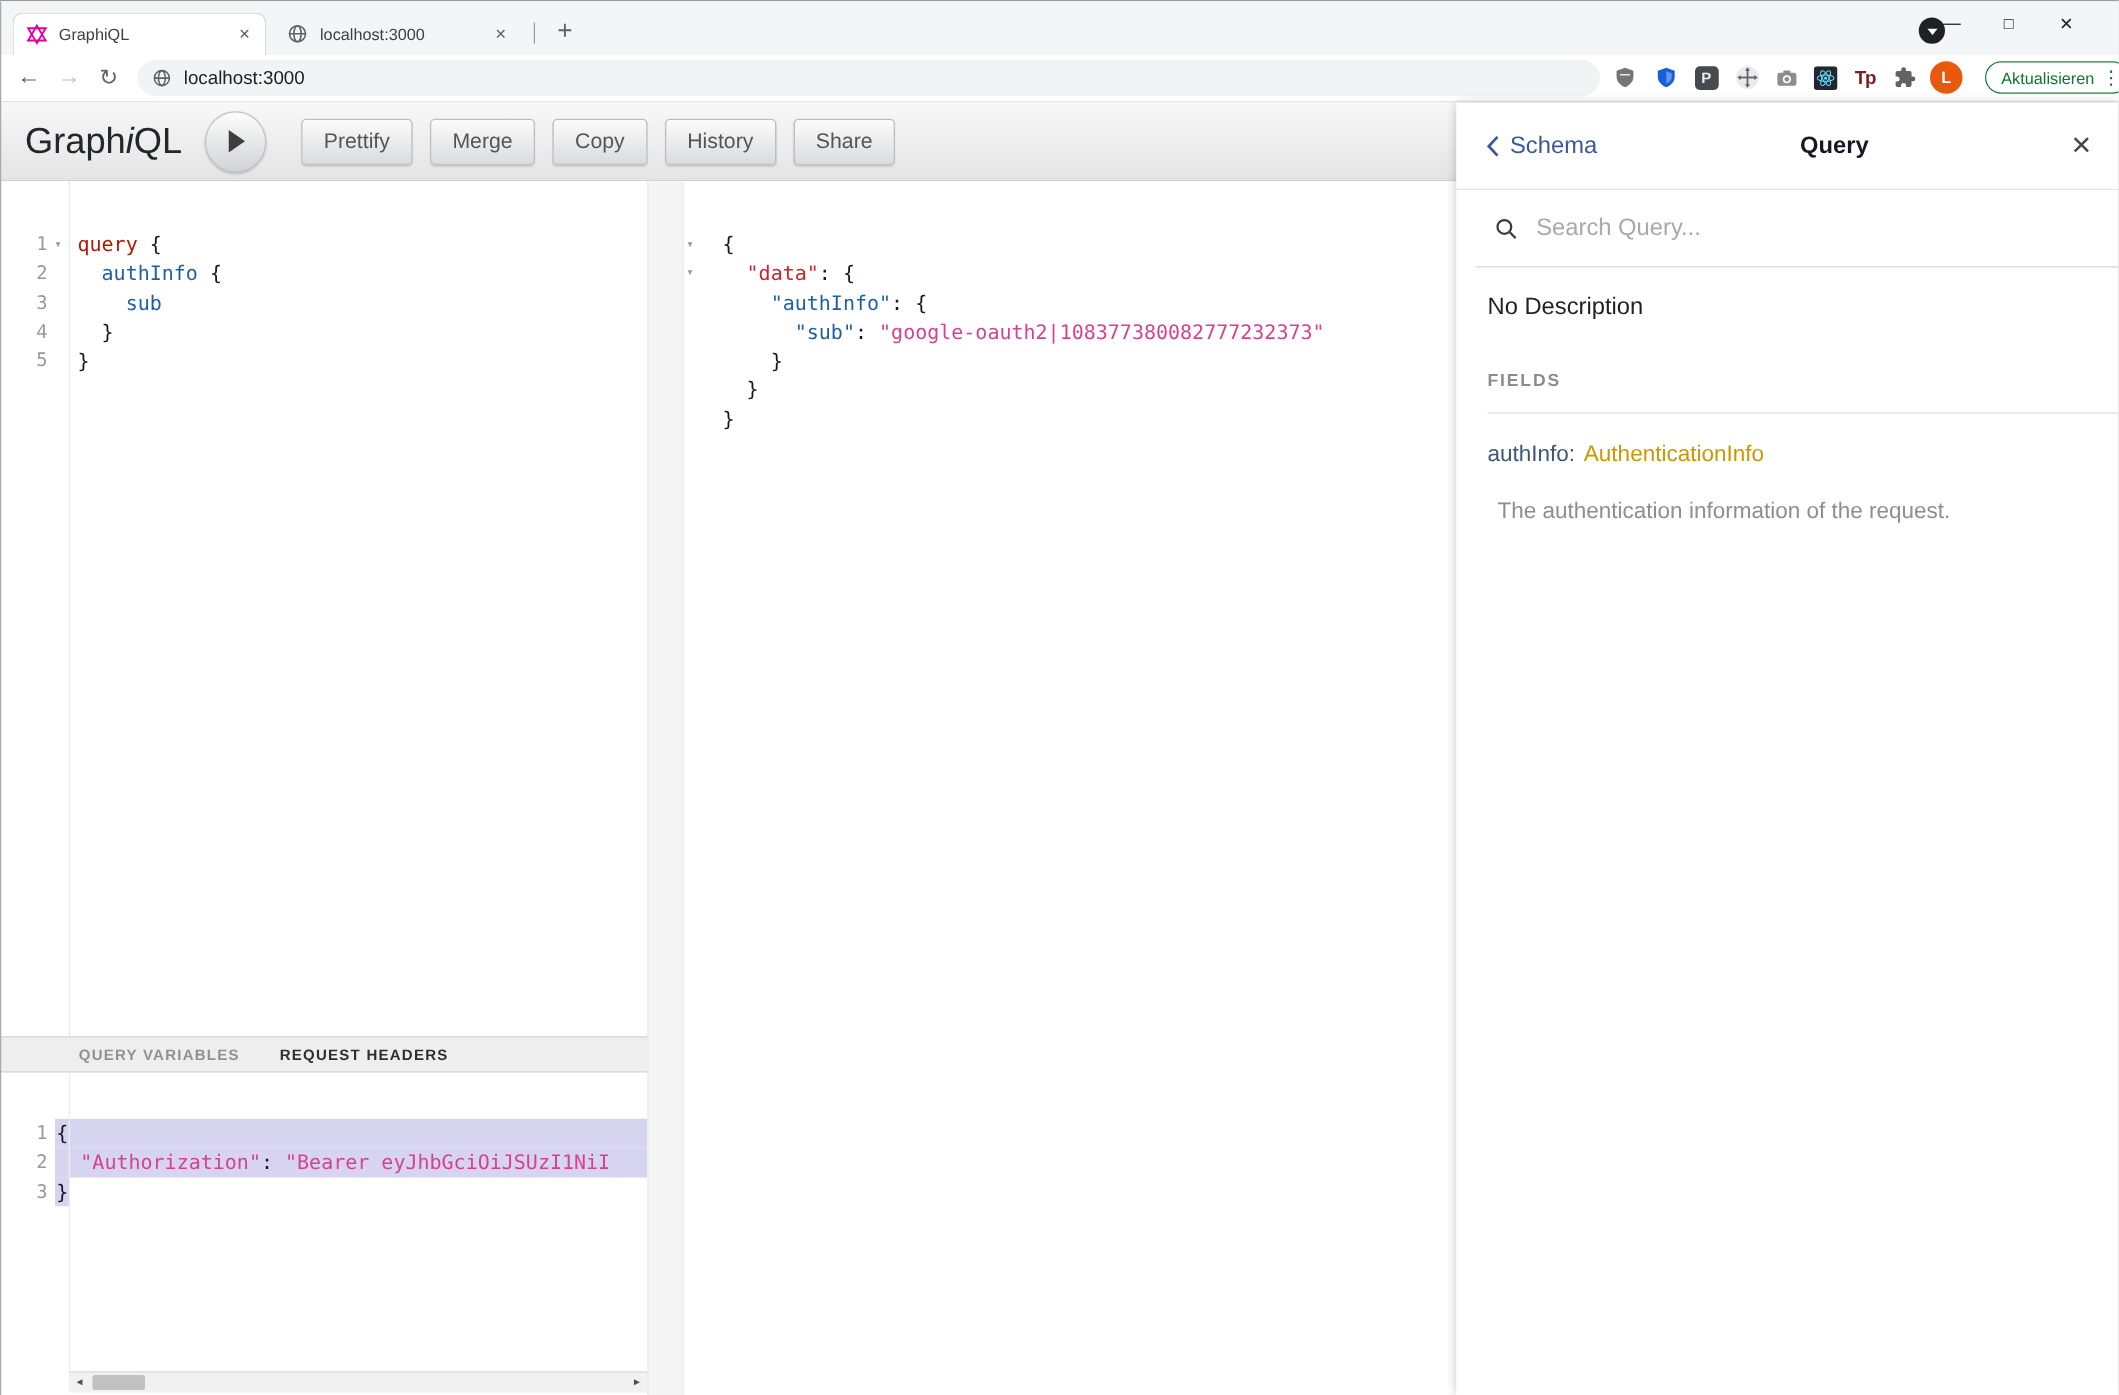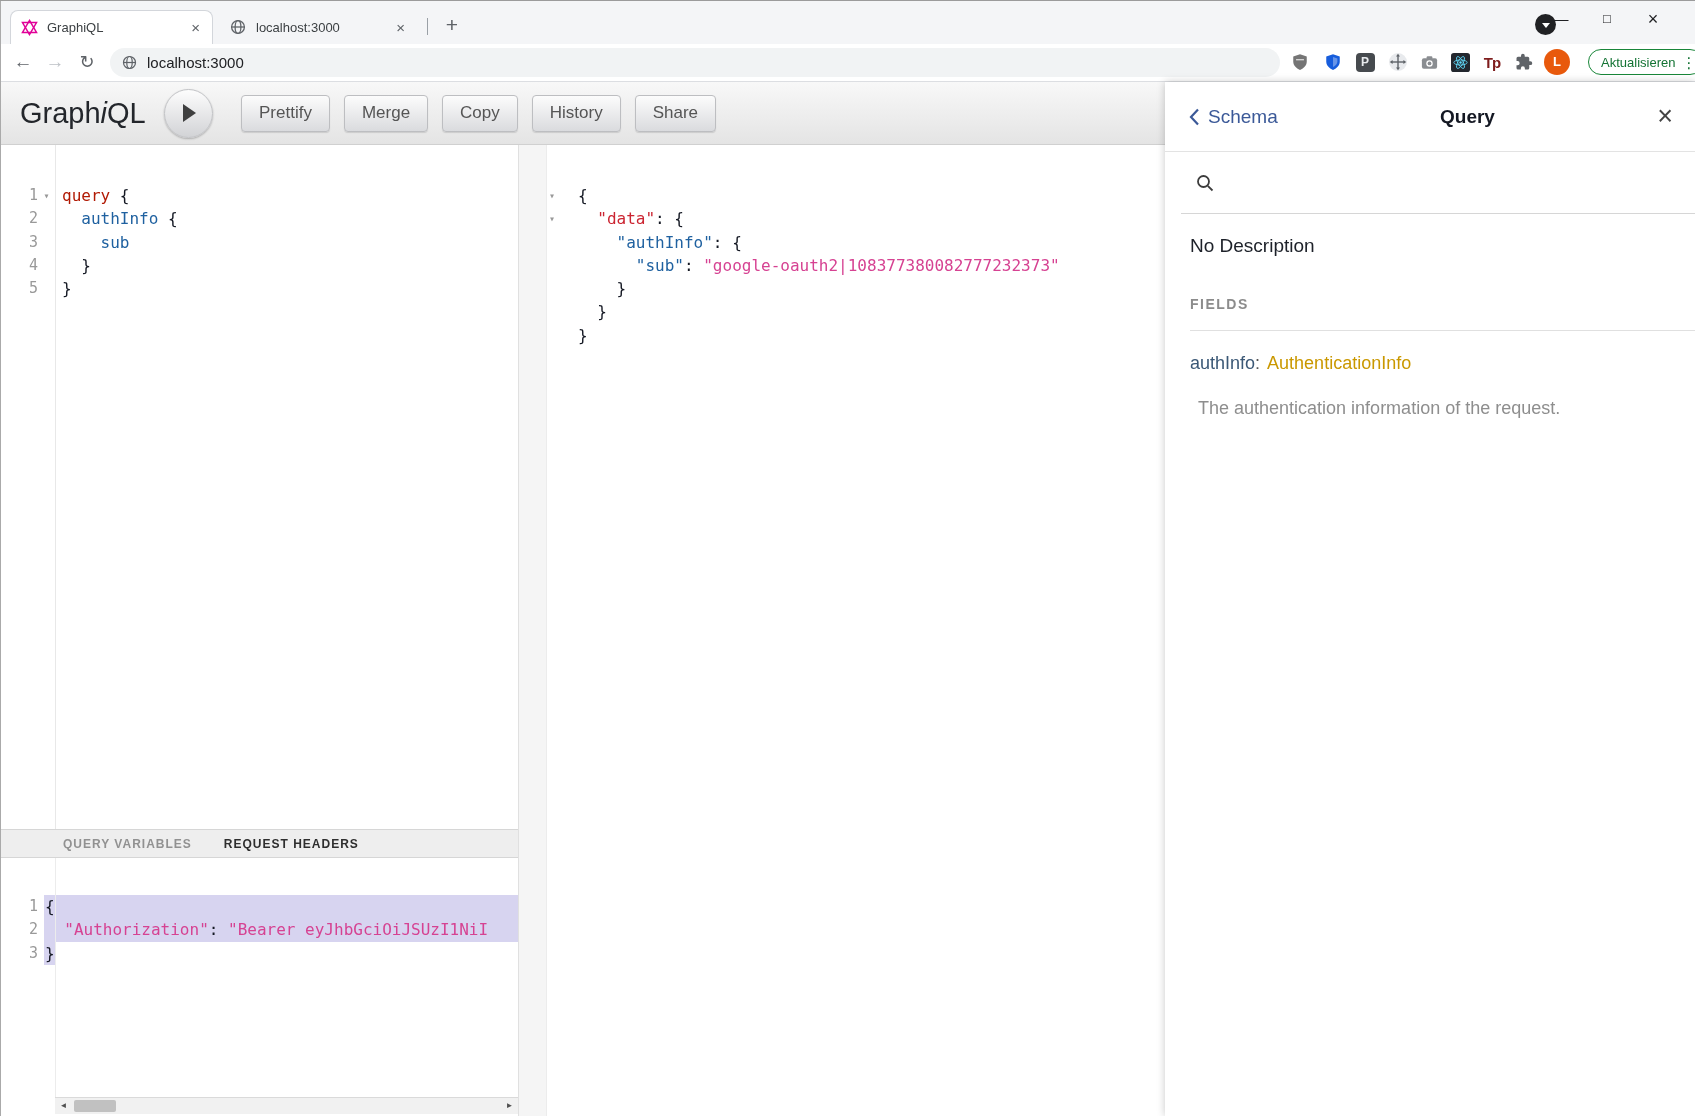--- a/index.html
+++ b/index.html
@@ -286,20 +286,21 @@
         <span class="docs-title">Query</span>
         <span class="docs-close">×</span>
       </div>
       <div class="docs-search">
         <span>
           <svg width="18" height="18" viewBox="0 0 18 18" fill="none" stroke="#3c3c3c" stroke-width="1.8">
               <circle cx="7.5" cy="7.5" r="5.5"></circle>
               <line x1="11.8" y1="11.8" x2="16.5" y2="16.5"></line>
             </svg>
         </span>
+        <input type="text" placeholder="Search Query..." style="">
       </div>
       <div class="docs-body">
         <div class="no-desc">No Description</div>
         <div class="fields-title">FIELDS</div>
         <div class="field-row">
           <span class="fname">authInfo</span><span class="fcolon">:</span><span class="ftype">AuthenticationInfo</span>
         </div>
         <div class="fdesc">The authentication information of the request.</div>
       </div>
     </div>

